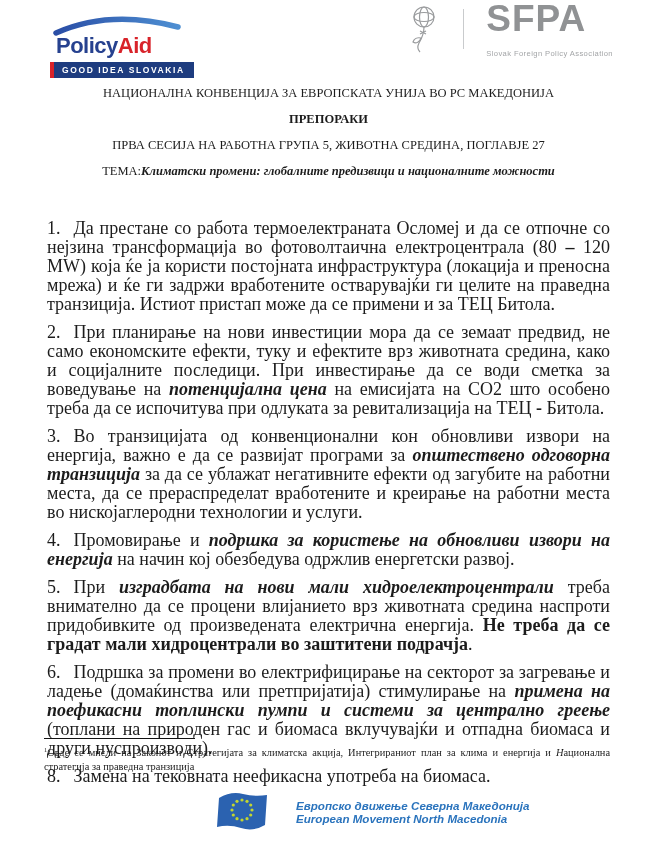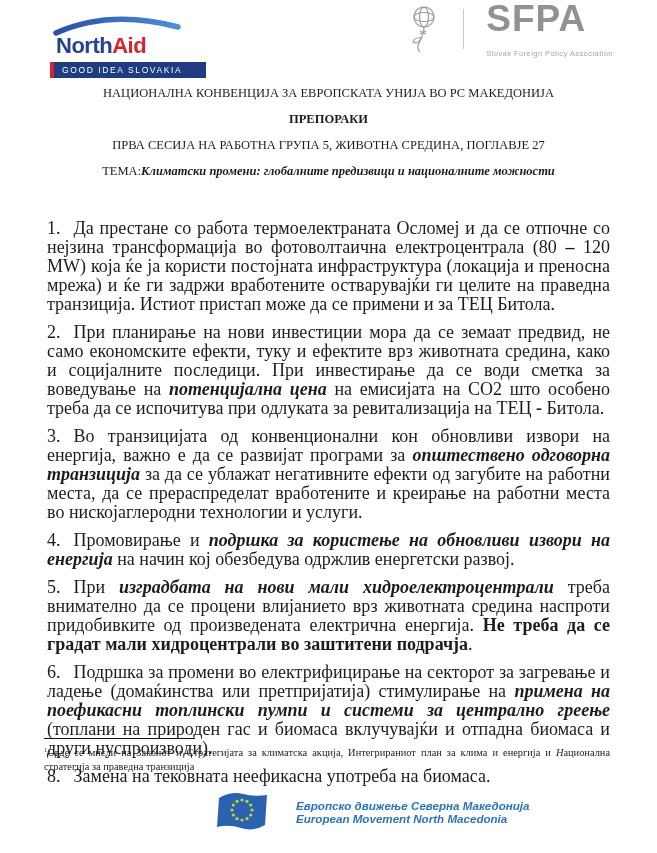--- a/index.html
+++ b/index.html
@@ -9,22 +9,22 @@
     font-family:"Liberation Serif", serif;color:var(--text-black,#1c1c1c);
   }
   
   .slovakaid{position:absolute;left:44px;top:14px;width:160px;}
   .slovakaid .arc{display:block;margin-left:8px;}
   .slovakaid-text{font-family:"Liberation Sans",sans-serif;font-weight:bold;font-size:22px;
     margin-left:12px;margin-top:-3px;letter-spacing:-0.5px;color:var(--slovak-blue,#26418f);}
   .slovakaid-text .aid{color:var(--slovak-red,#d8232a);}
   .banner{margin-top:3px;margin-left:6px;width:128px;background:var(--banner-navy,#1e3c7f);
     border-left:4px solid var(--slovak-red,#d8232a);color:#ffffff;
-    font-family:"Liberation Sans",sans-serif;font-weight:normal;font-size:8.5px;
-    letter-spacing:1.6px;padding:3px 16px 3px 8px;}
+    font-family:"Liberation Sans",sans-serif;font-weight:bold;font-size:8.5px;
+    letter-spacing:1.6px;padding:3px 4px 3px 8px;}
   .sfpa{position:absolute;right:44px;top:0;display:flex;align-items:center;gap:22px;}
   .sfpa-divider{width:1px;height:40px;background:#c9cbcd;}
   .sfpa-acronym{font-family:"Liberation Sans",sans-serif;font-weight:bold;font-size:37px;
     line-height:1;color:var(--sfpa-gray,#909294);letter-spacing:1px;}
   .sfpa-sub{font-family:"Liberation Sans",sans-serif;font-size:7.6px;color:#a3a5a7;
     letter-spacing:0.4px;margin-top:12px;}
   
   .titles{position:absolute;top:86px;left:40px;right:40px;text-align:center;font-size:12.5px;}
   .title2{margin-top:11px;font-weight:bold;}
   .title1,.title3{font-weight:normal;}
@@ -56,21 +56,21 @@
   <div class="slovakaid">
     <svg class="arc" width="130" height="22" viewBox="0 0 130 22">
       <defs>
         <linearGradient id="arcg" x1="0" y1="0" x2="1" y2="0">
           <stop offset="0" stop-color="#2a4ea6"></stop>
             <stop offset="1" stop-color="#4e8fd2"></stop>
         </linearGradient>
       </defs>
       <path d="M4,19 Q58,-5 126,13" stroke="url(#arcg)" stroke-width="5.5" fill="none" stroke-linecap="round"></path>
     </svg>
-    <div class="slovakaid-text"><span>North</span><span class="aid">Aid</span></div>
+    <div class="slovakaid-text"><span>Policy</span><span class="aid">Aid</span></div>
     <div class="banner"><span>GOOD IDEA SLOVAKIA</span></div>
   </div>
 
   <div class="sfpa">
     <svg width="34" height="52" viewBox="0 0 34 52">
       <g stroke="#9a9c9e" fill="none" stroke-width="1.2">
         <circle cx="17" cy="14" r="10"></circle>
         <ellipse cx="17" cy="14" rx="4.5" ry="10"></ellipse>
         <ellipse cx="17" cy="14" rx="10" ry="4.5"></ellipse>
         <path d="M17,24 C17,31 15,35 12,40 C10,44 11,47 13,49"></path>

